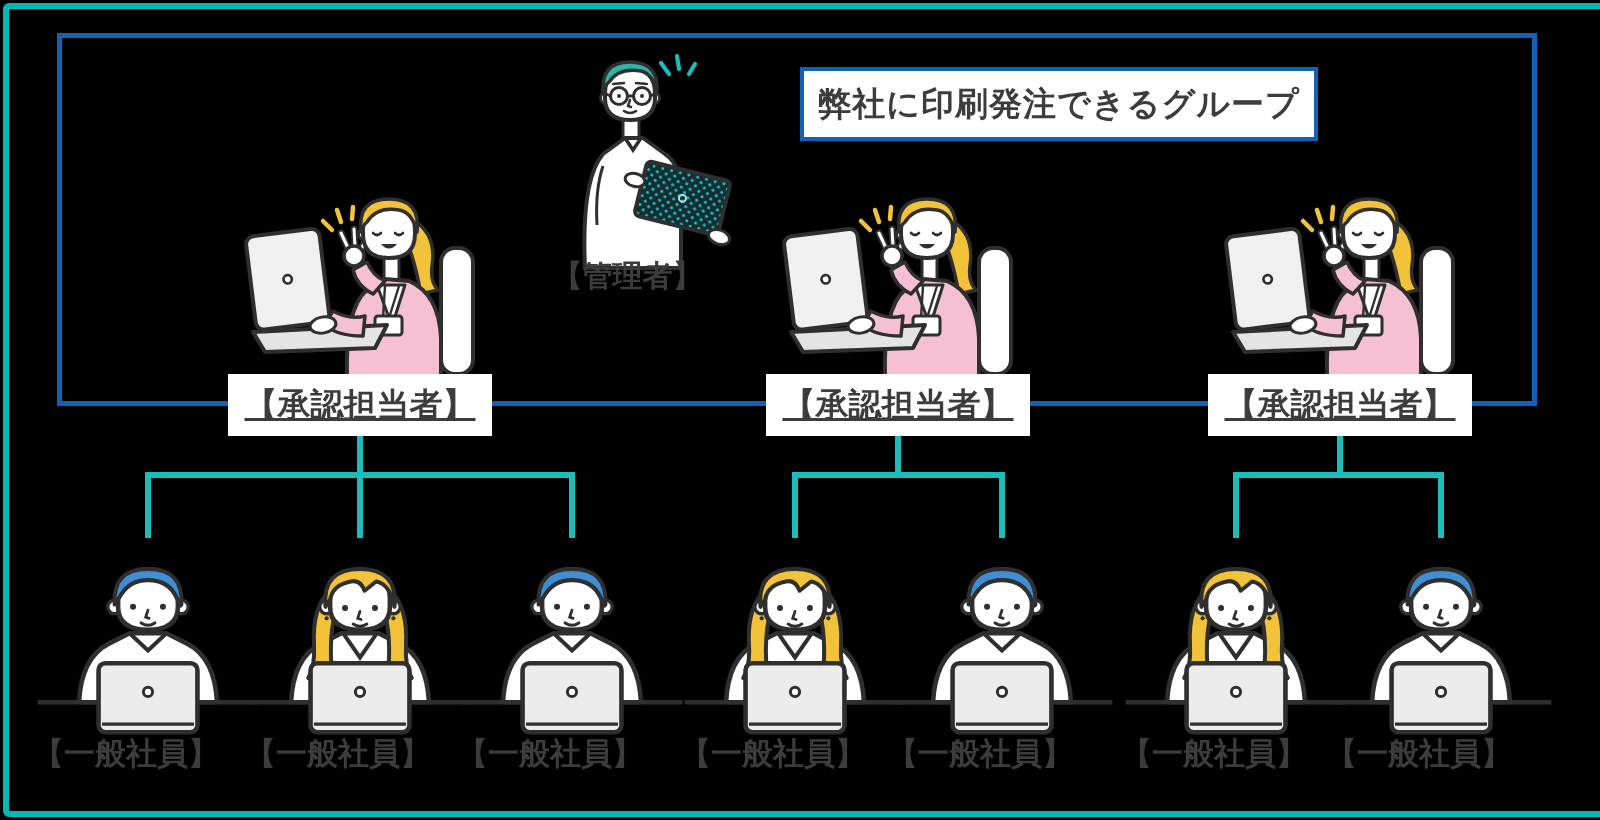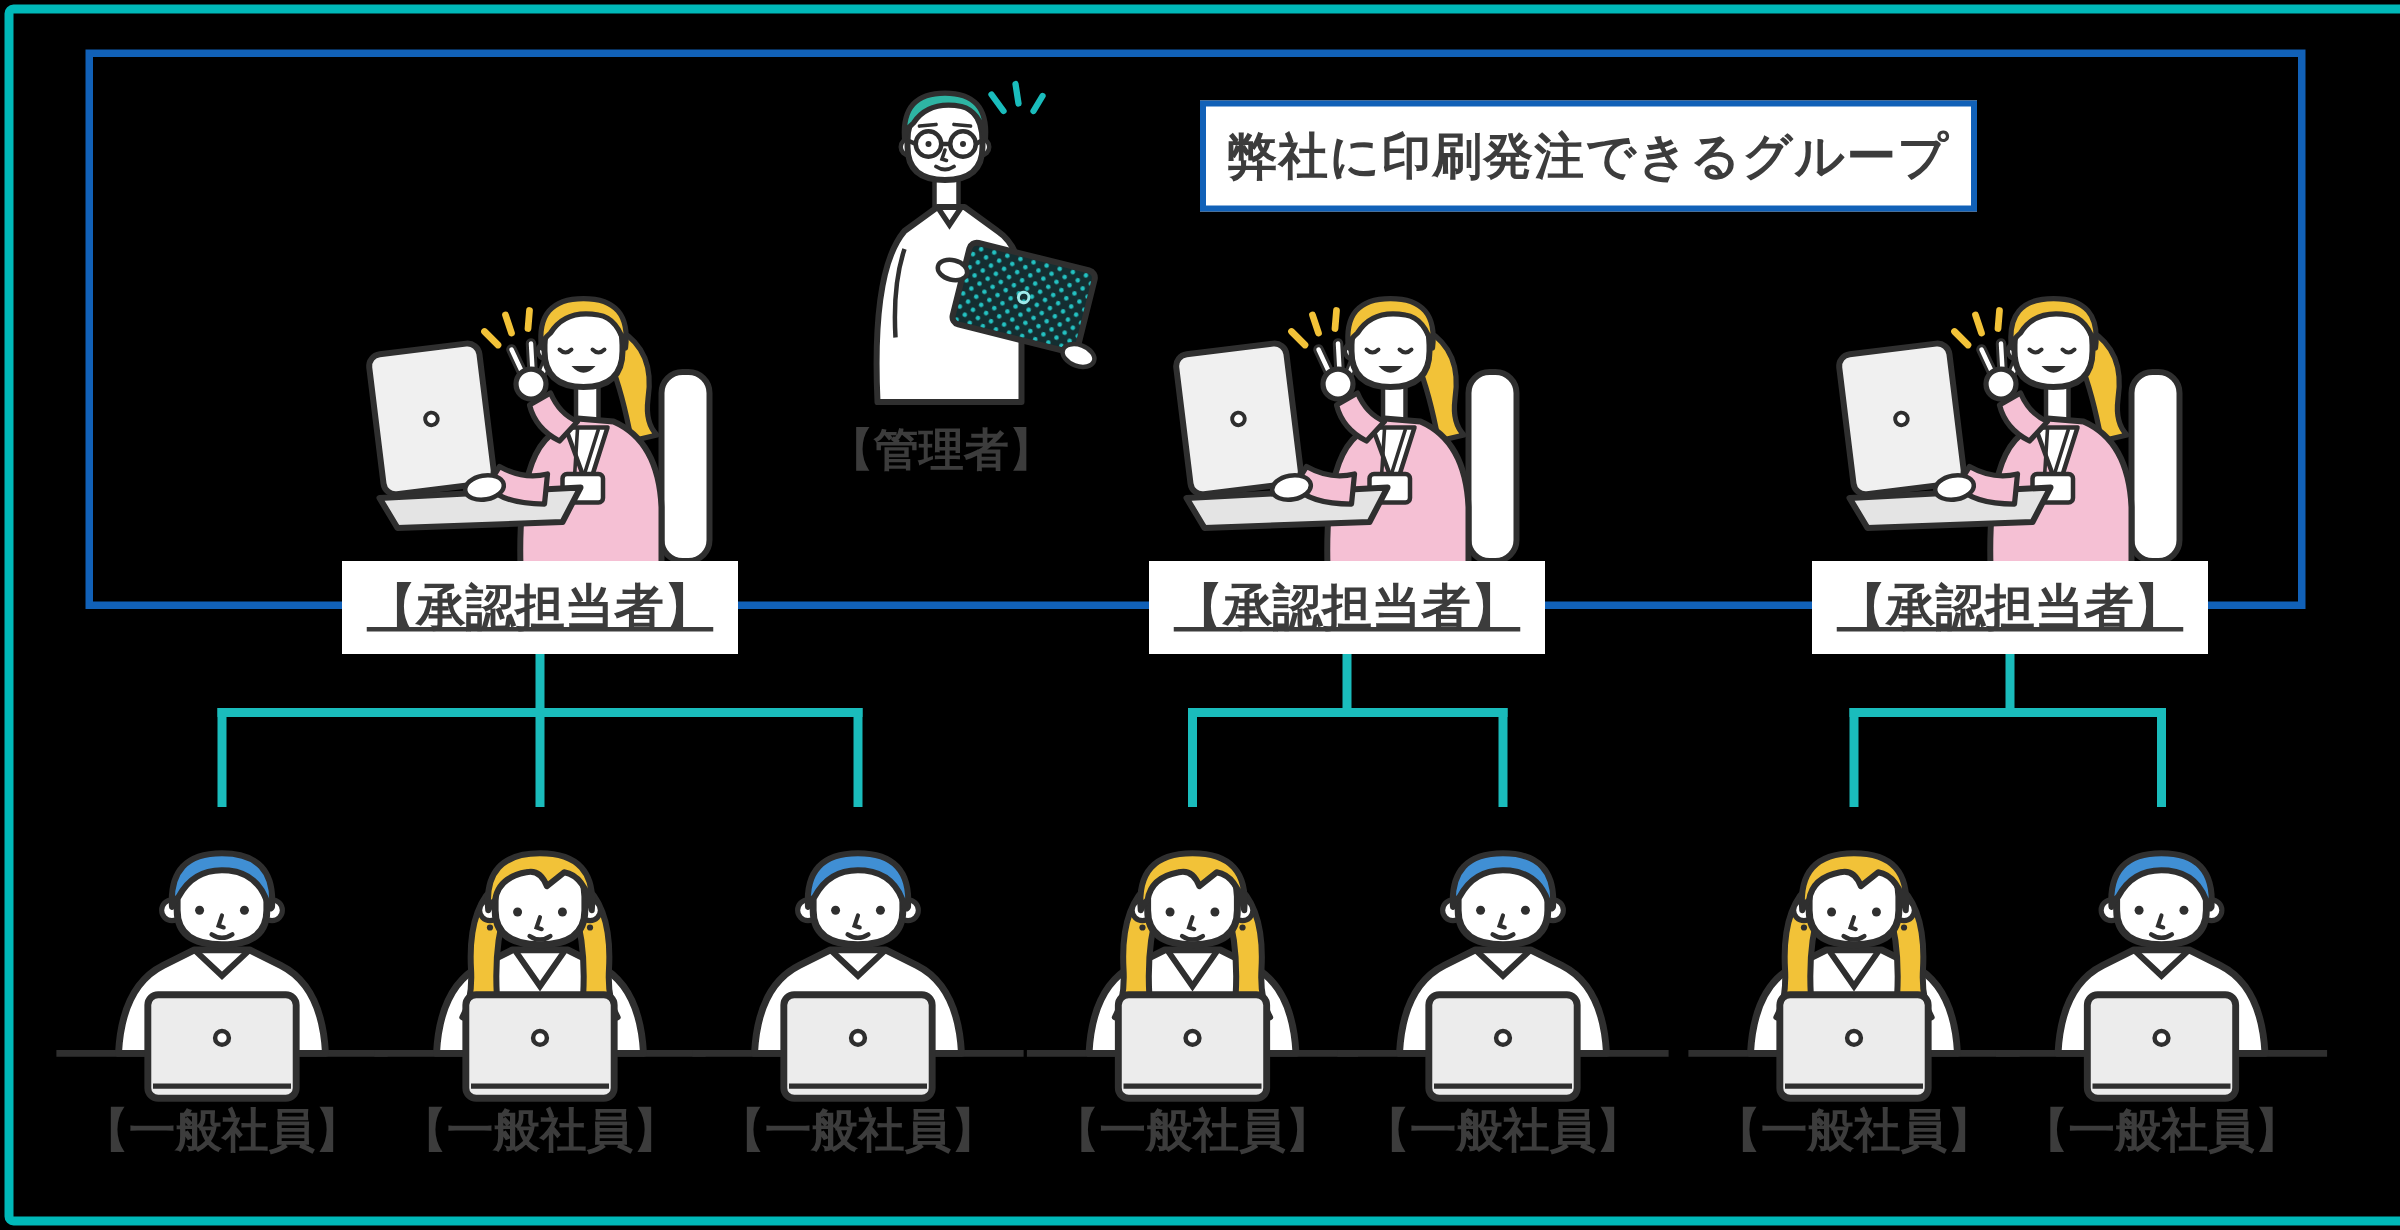--- a/index.html
+++ b/index.html
@@ -9,25 +9,25 @@
   .outer-frame{position:absolute;inset:3px;border:6px solid var(--outer-border,#00b9b9);border-radius:6px;}
   .inner-frame{position:absolute;left:57px;top:33px;width:1480px;height:373px;box-sizing:border-box;
                border:5px solid var(--inner-border,#1161b8);}
   
   .banner{position:absolute;left:800px;top:67px;width:518px;height:74px;box-sizing:border-box;
           background:#fff;border:4px solid var(--inner-border,#1161b8);
           display:flex;align-items:center;justify-content:center;}
   .banner span{font-size:33px;font-weight:bold;color:var(--label-text,#3c3c3c);letter-spacing:1px;white-space:nowrap;}
   
   .mgr-label{position:absolute;left:495px;top:256px;width:265px;text-align:center;
-             font-size:30px;font-weight:bold;color:var(--label-text,#3c3c3c);white-space:nowrap;margin-top:24px;}
+             font-size:30px;font-weight:bold;color:var(--label-text,#3c3c3c);white-space:nowrap;}
   .appr-label{position:absolute;top:374px;width:264px;height:62px;background:#fff;
               display:flex;align-items:center;justify-content:center;
               font-size:33px;font-weight:bold;color:var(--label-text,#3c3c3c);white-space:nowrap;text-decoration:underline;}
-  .emp-label{position:absolute;top:733px;width:230px;text-align:center;
+  .emp-label{position:absolute;top:733px;width:230px;
              font-size:31px;font-weight:bold;color:var(--label-text,#3c3c3c);white-space:nowrap;}
   
   .tline{position:absolute;background:var(--connector,#1abcbc);}
   .vline{width:6px;}
   .hbar{height:6px;}
   
   .fig{position:absolute;}
   .st-dark{stroke:#2f2f2f;}
   .f-dark{fill:#2f2f2f;}
   .fill-hair-blue{fill:var(--hair-blue,#408fd4);}

